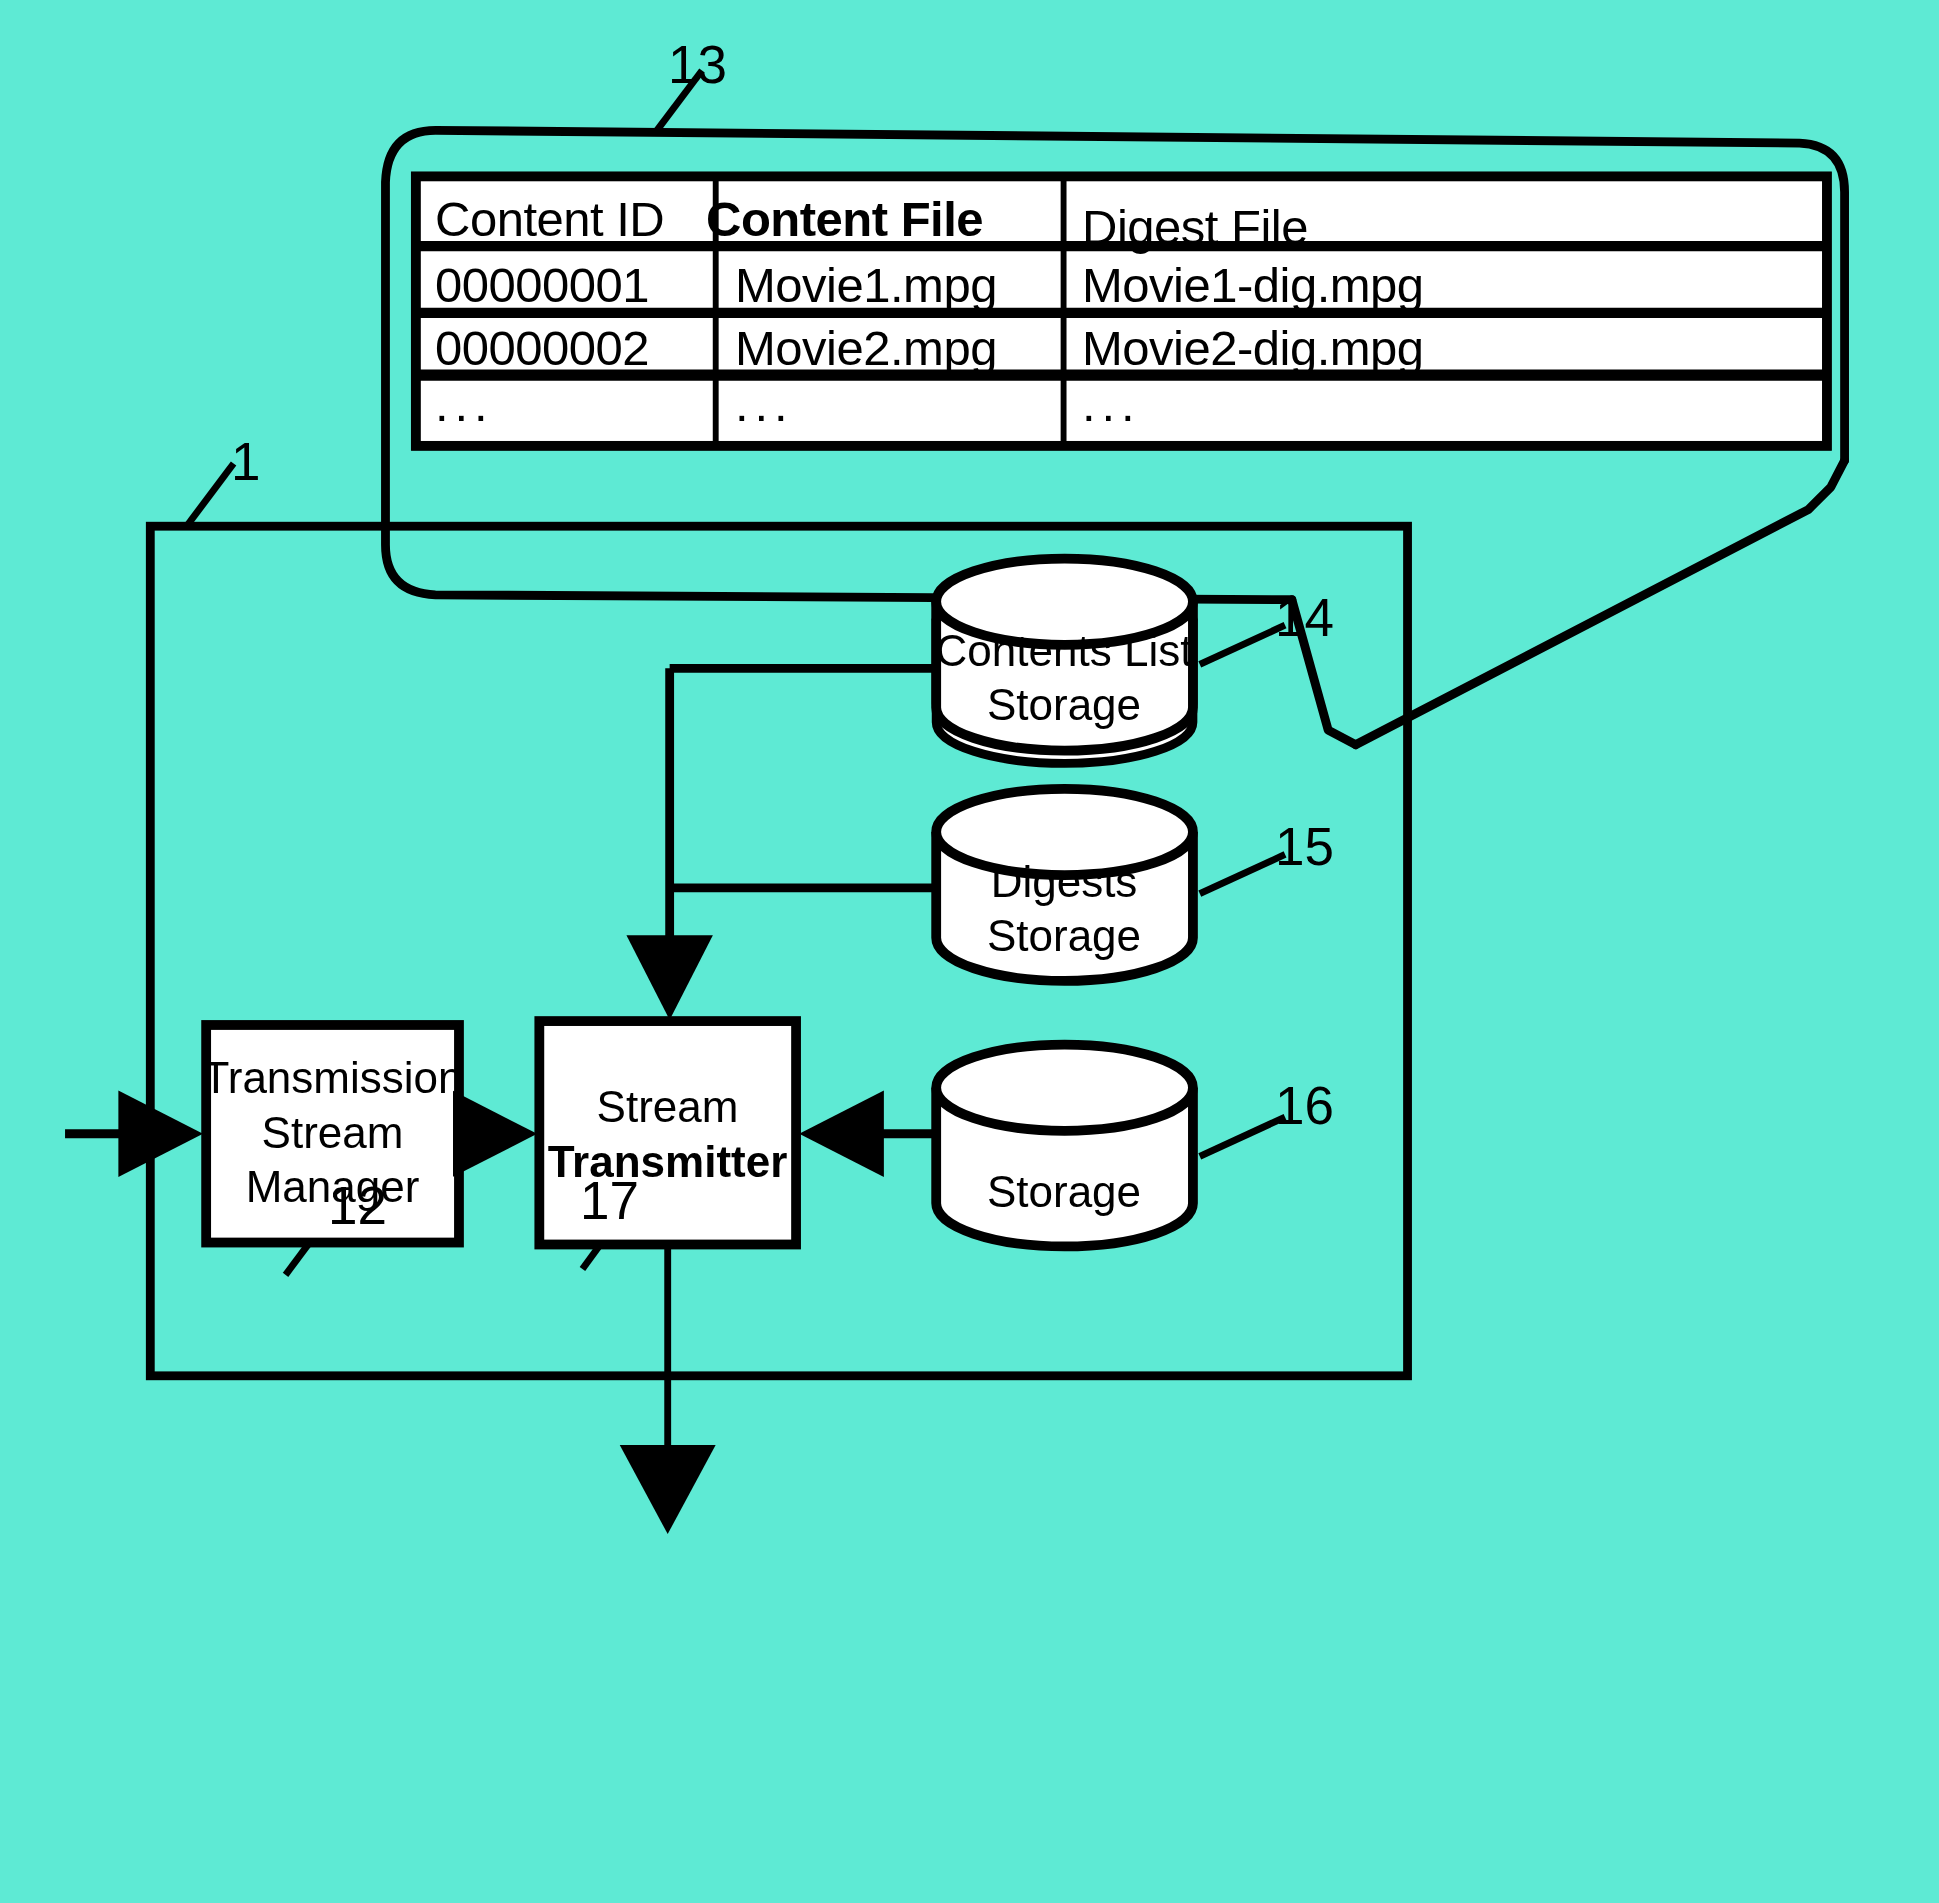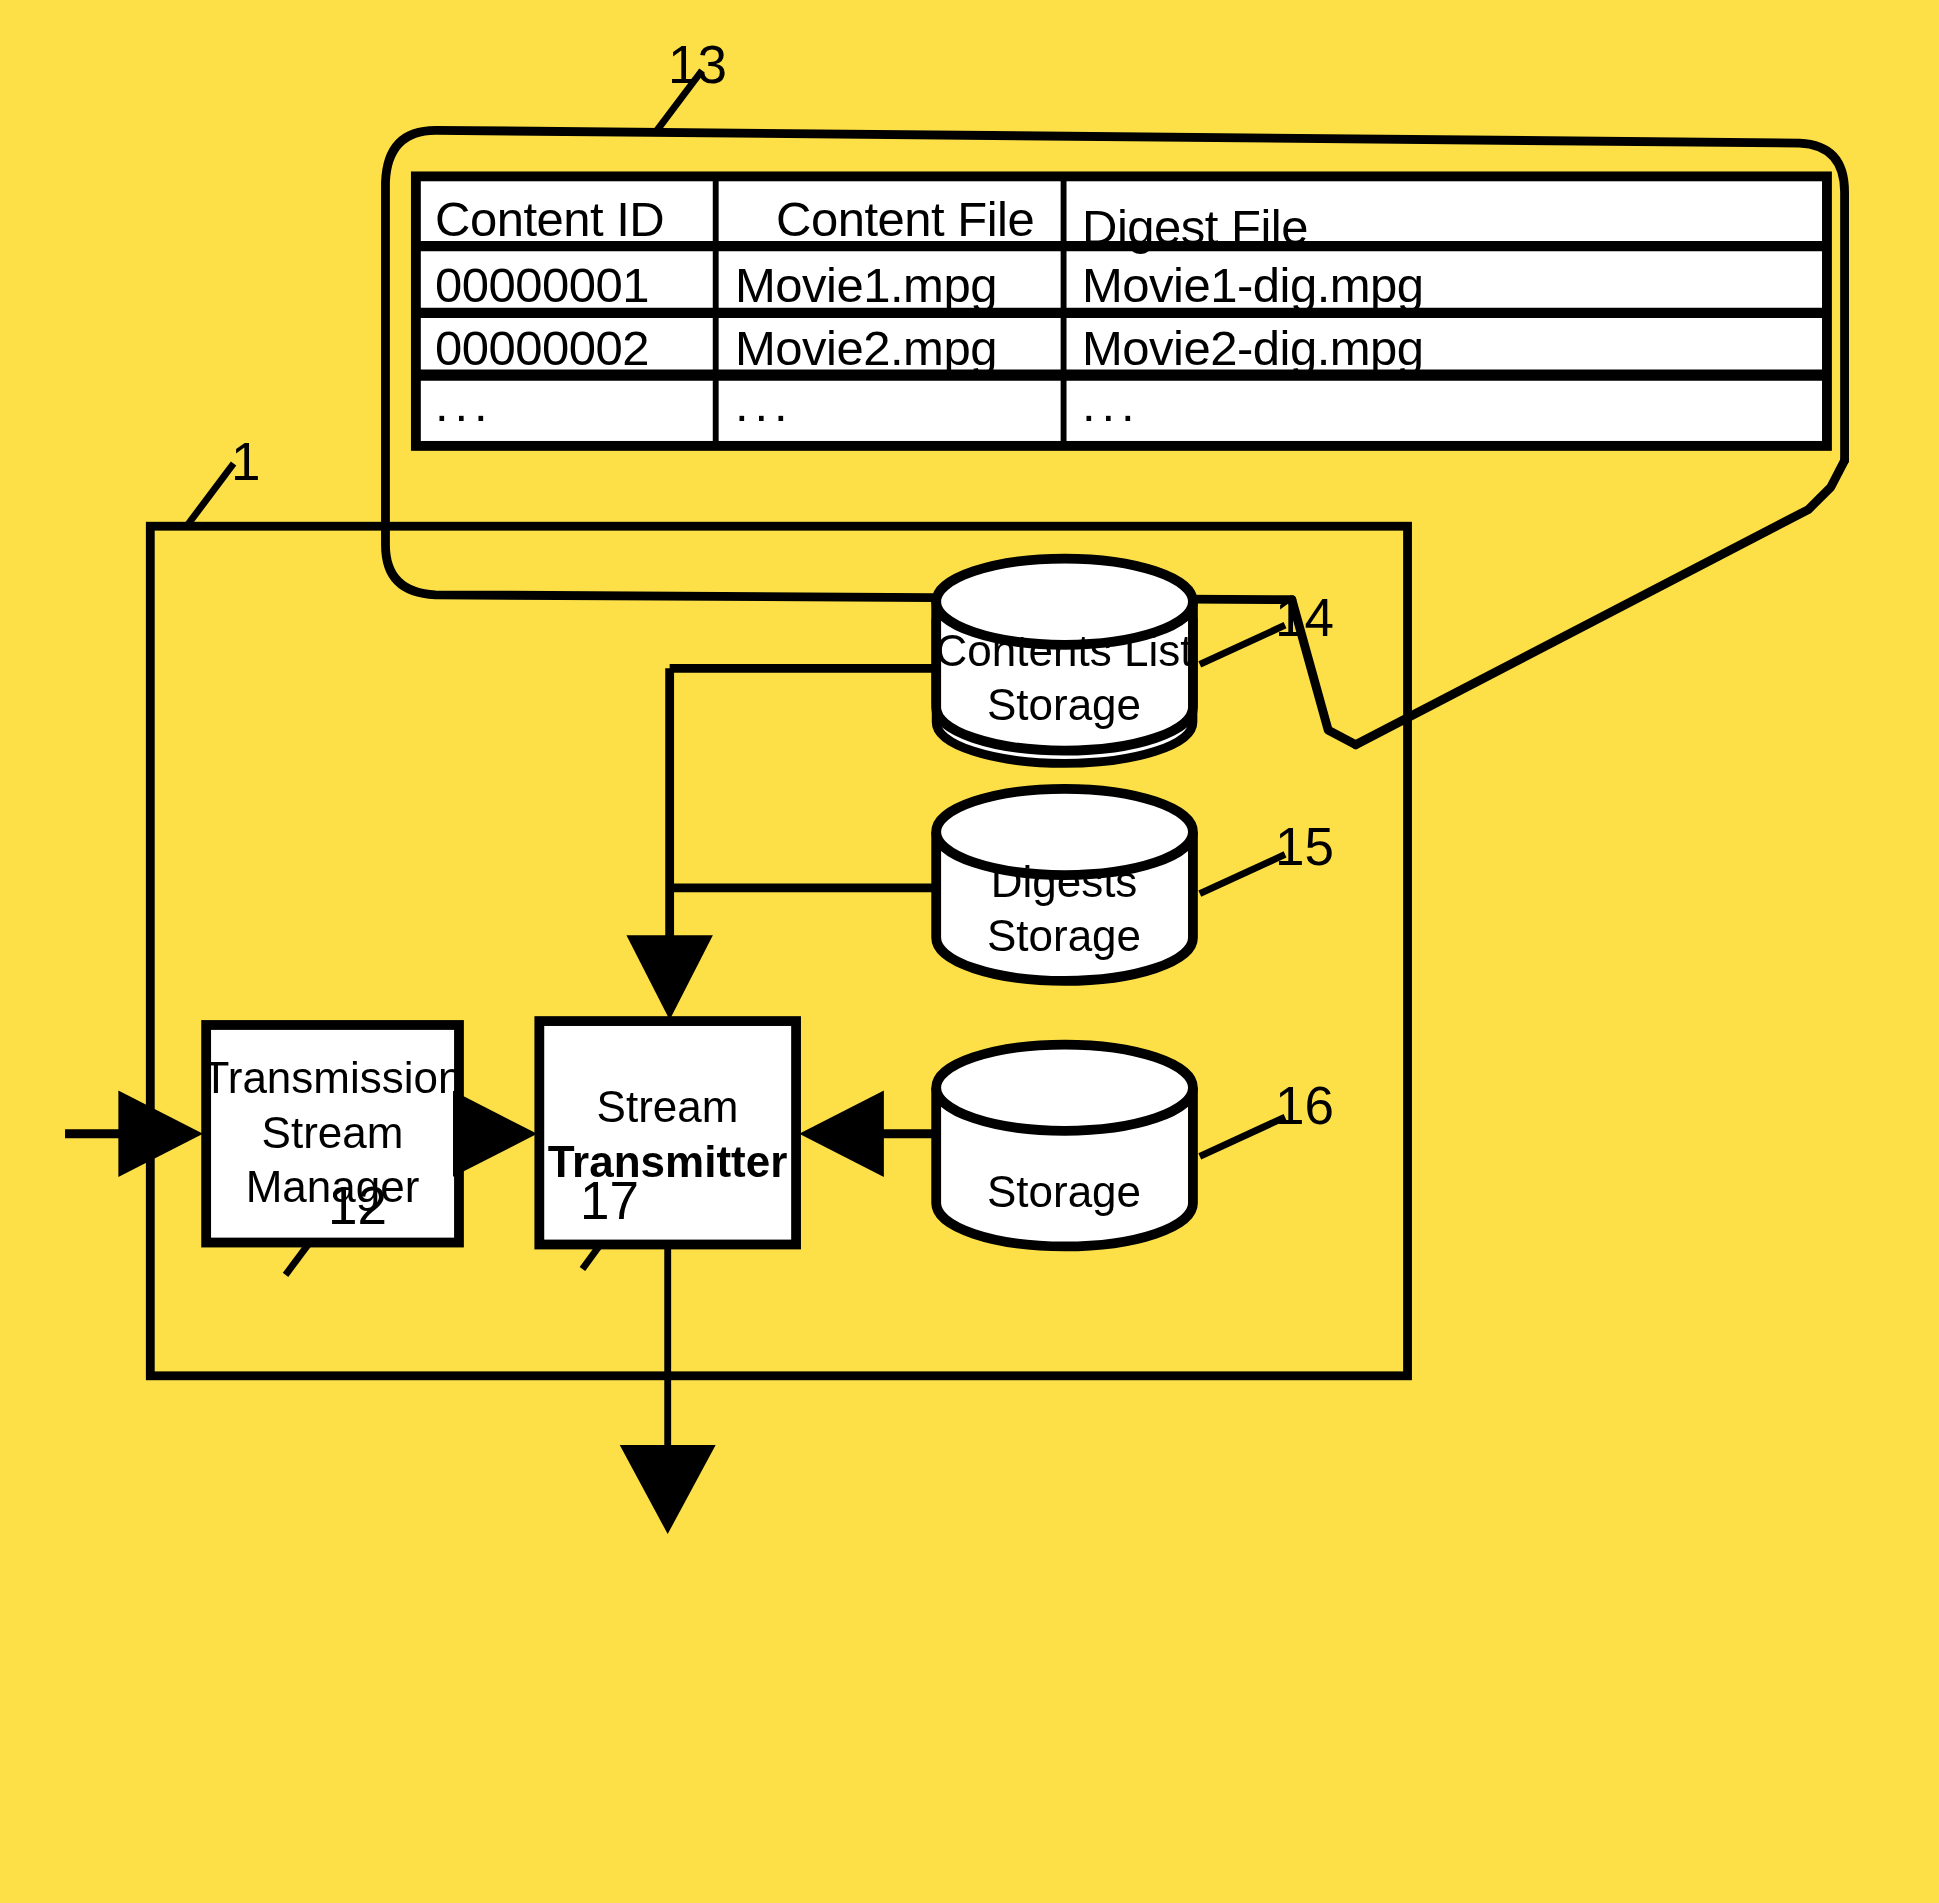--- a/index.html
+++ b/index.html
@@ -9,21 +9,21 @@
     background: #ffffff;
   }
   body {
     font-family: "Liberation Sans", sans-serif;
     color: #000000;
   }
   #figure {
     position: relative;
     width: 1940px;
     height: 1903px;
-    background: #fde047;
+    background: #5eead4;
     overflow: hidden;
   }
   #figure svg.layer {
     position: absolute;
     left: 0;
     top: 0;
     width: 1940px;
     height: 1903px;
   }
   .lbl {
@@ -195,21 +195,21 @@
 
   <div class="lbl ref" style="left:668px; top:35px;">13</div>
   <div class="lbl ref" style="left:231px; top:432px;">1</div>
   <div class="lbl ref" style="left:1275px; top:588px;">14</div>
   <div class="lbl ref" style="left:1275px; top:817px;">15</div>
   <div class="lbl ref" style="left:1275px; top:1076px;">16</div>
   <div class="lbl ref" style="left:328px; top:1176px;">12</div>
   <div class="lbl ref" style="left:580px; top:1171px;">17</div>
 
   <div class="lbl tblcell" style="left:435px; top:192px;">Content ID</div>
-  <div class="lbl tblcell" style="left:776px; top:192px;">Content File</div>
+  <div class="lbl tblcell" style="left:706px; top:192px;font-weight:bold;">Content File</div>
   <div class="lbl tblcell" style="left:1082px; top:200px;">Digest File</div>
 
   <div class="lbl tblcell" style="left:435px; top:258px;">00000001</div>
   <div class="lbl tblcell" style="left:735px; top:258px;">Movie1.mpg</div>
   <div class="lbl tblcell" style="left:1082px; top:258px;">Movie1-dig.mpg</div>
 
   <div class="lbl tblcell" style="left:435px; top:321px;">00000002</div>
   <div class="lbl tblcell" style="left:735px; top:321px;">Movie2.mpg</div>
   <div class="lbl tblcell" style="left:1082px; top:321px;">Movie2-dig.mpg</div>
 

